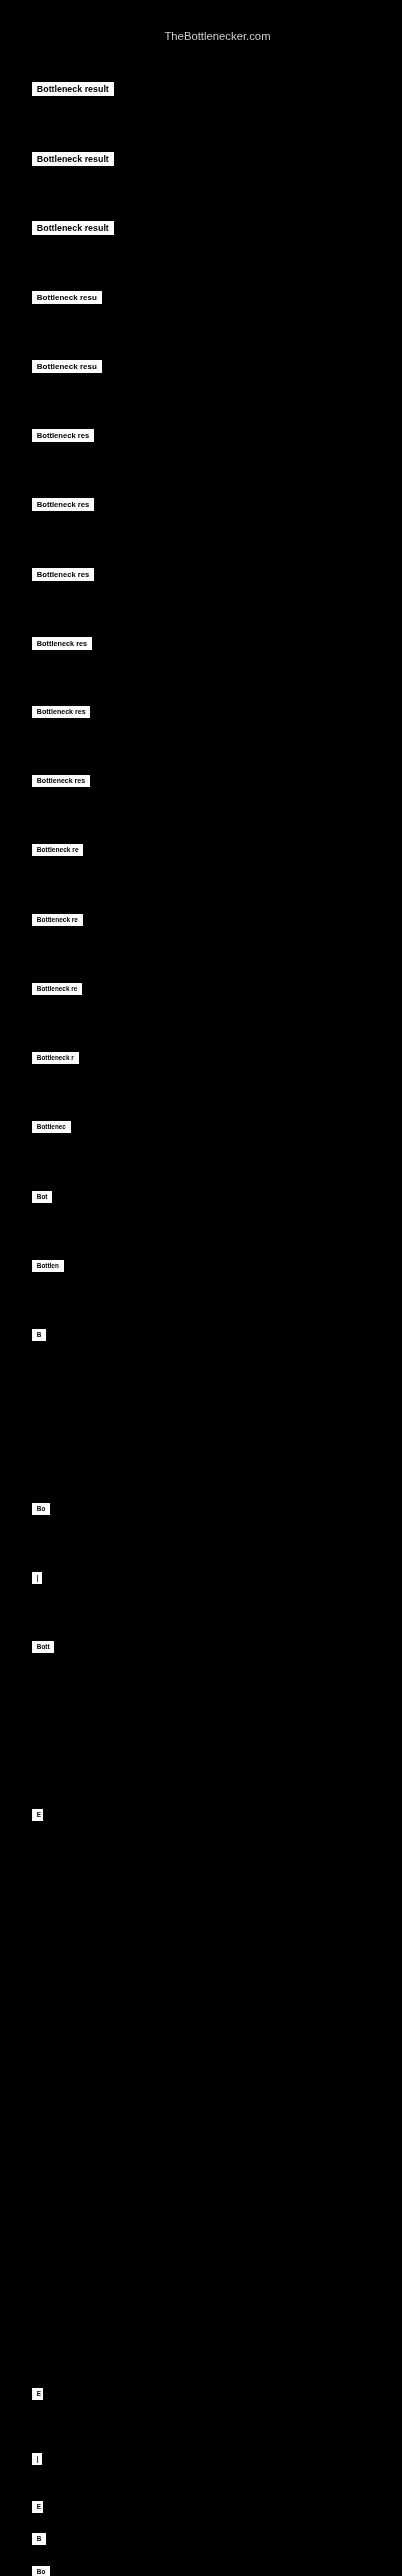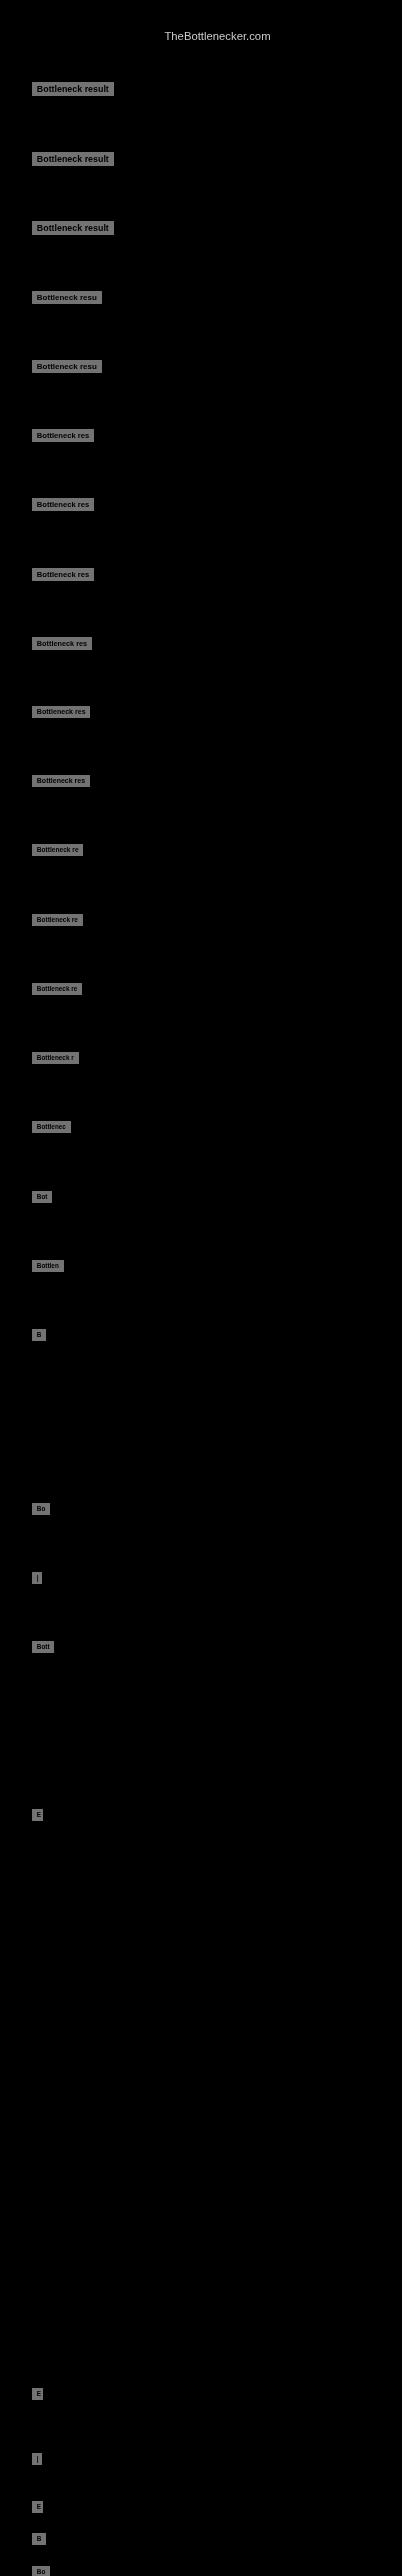--- a/index.html
+++ b/index.html
@@ -15,21 +15,21 @@
       position: relative;
     }
     .site-title {
       text-align: center;
       color: #cccccc;
       font-size: 11.3px;
       padding: 6.4px 0 3.2px 0;
     }
     .bottleneck-badge {
       display: inline-block;
-      background-color: #737373;
+      background-color: #ffffff;
       color: #000000;
       font-size: 8.9px;
       font-weight: bold;
       padding: 2.4px 4.8px;
       margin: 0;
       white-space: nowrap;
       overflow: hidden;
     }
     .badge-container {
       position: absolute;

